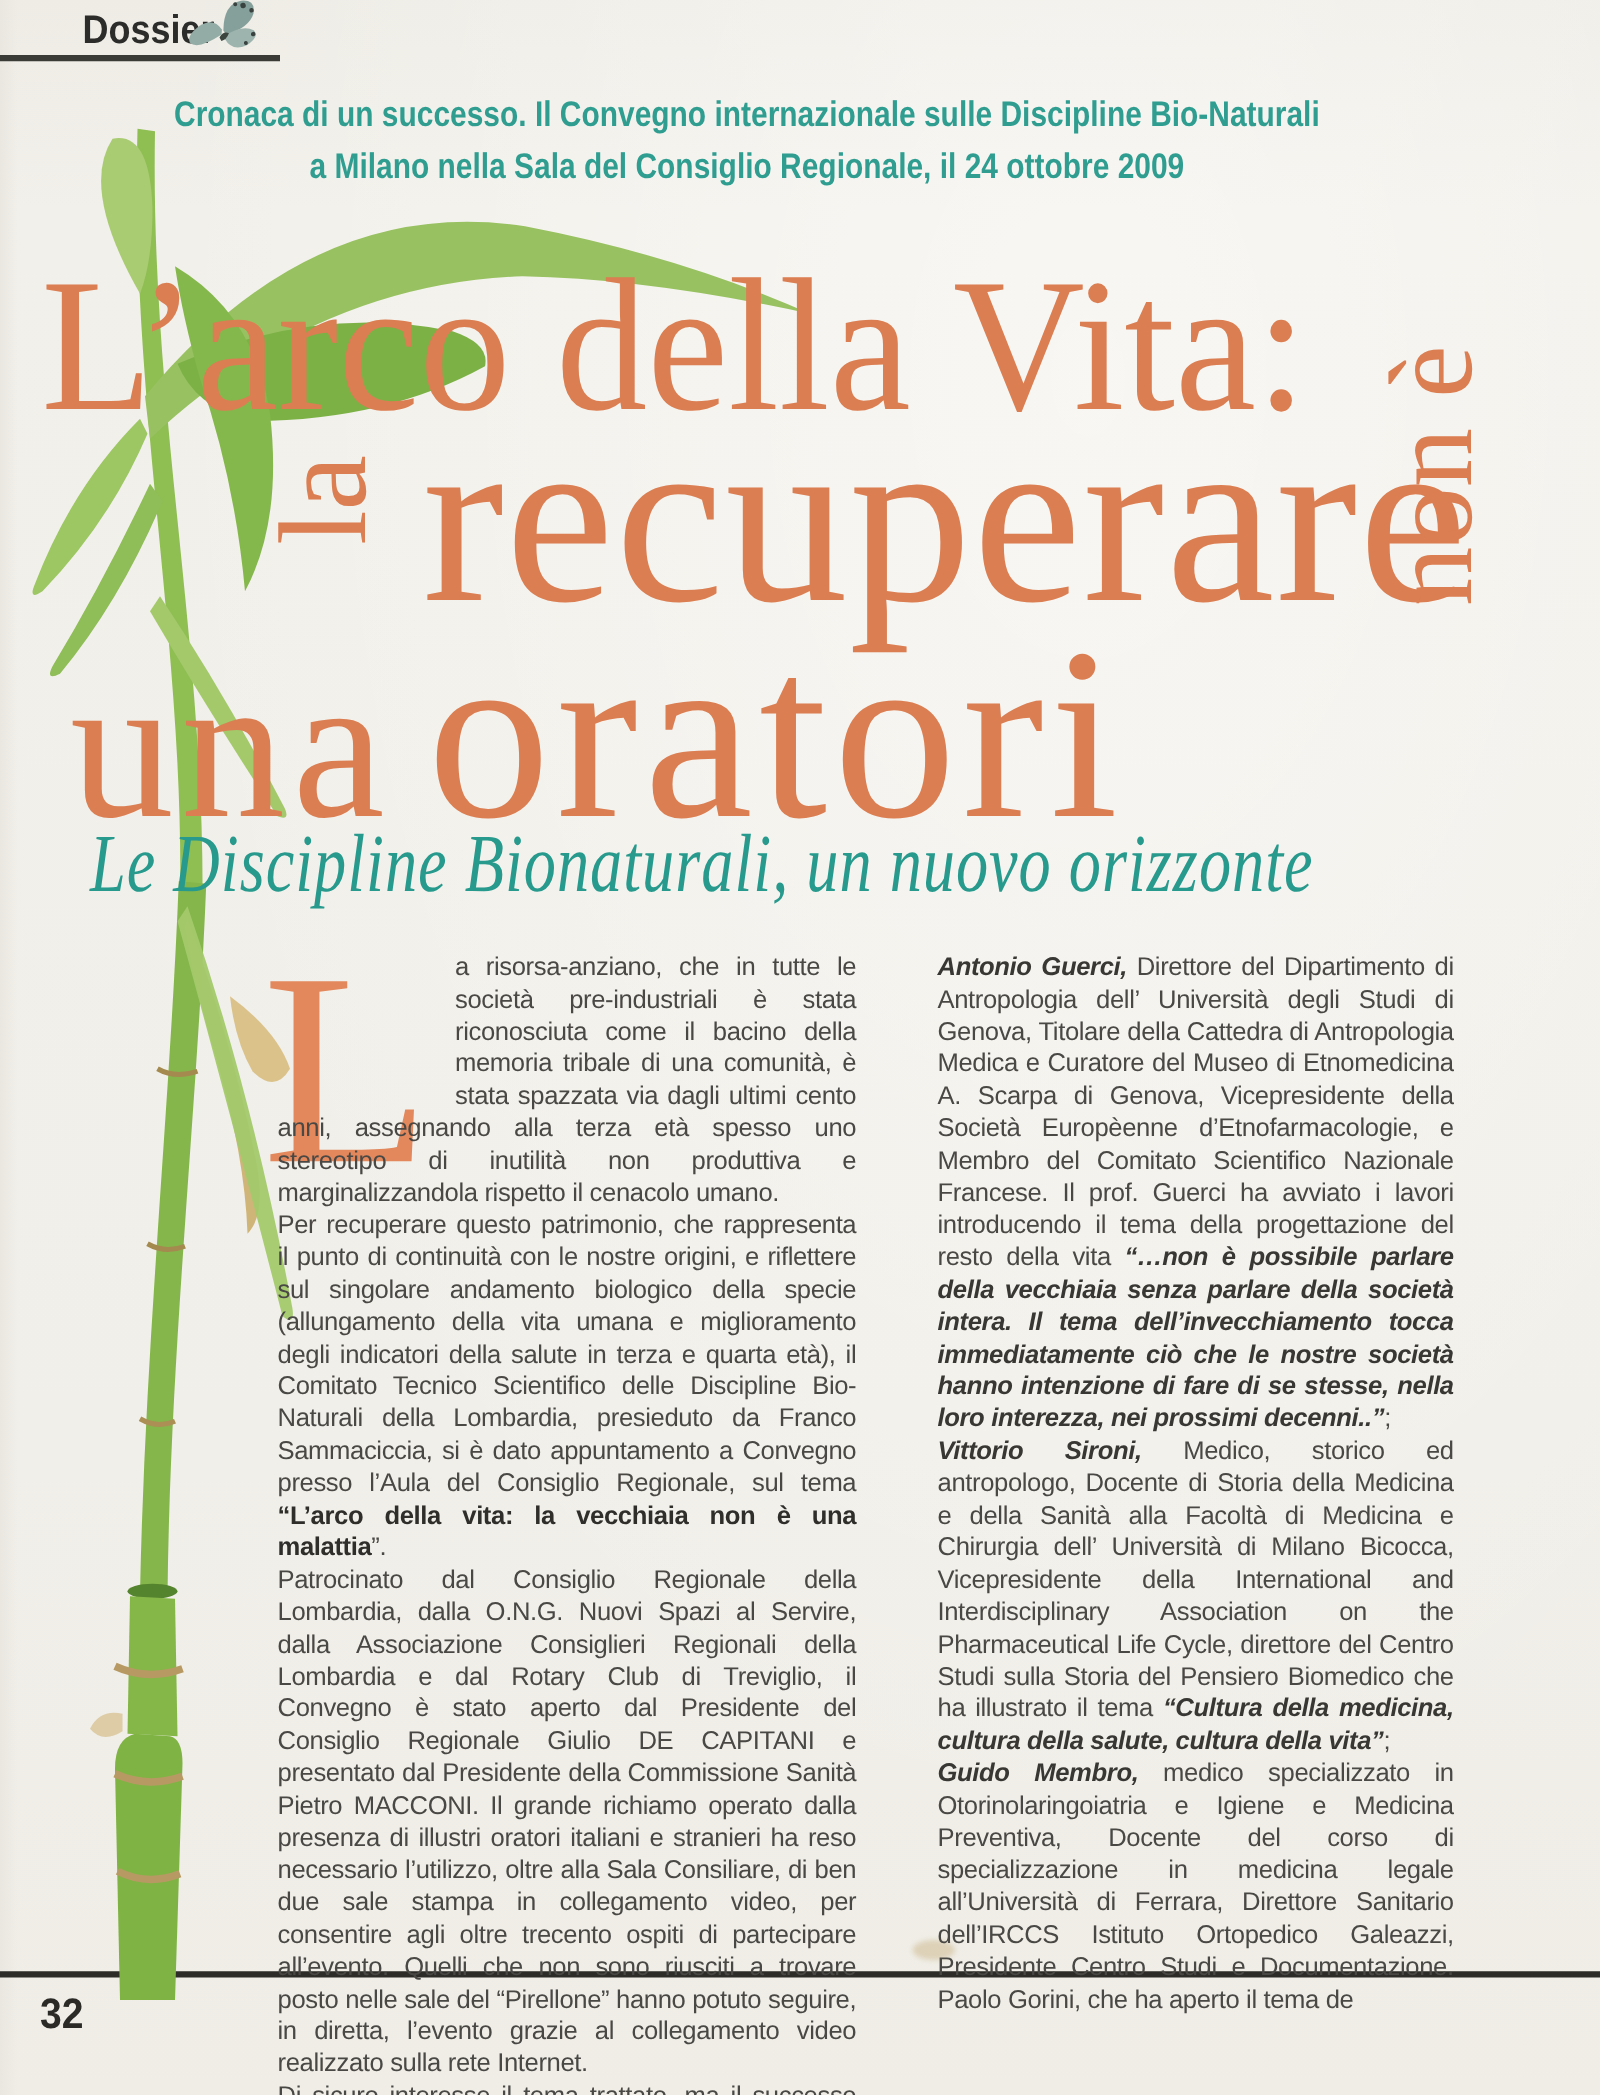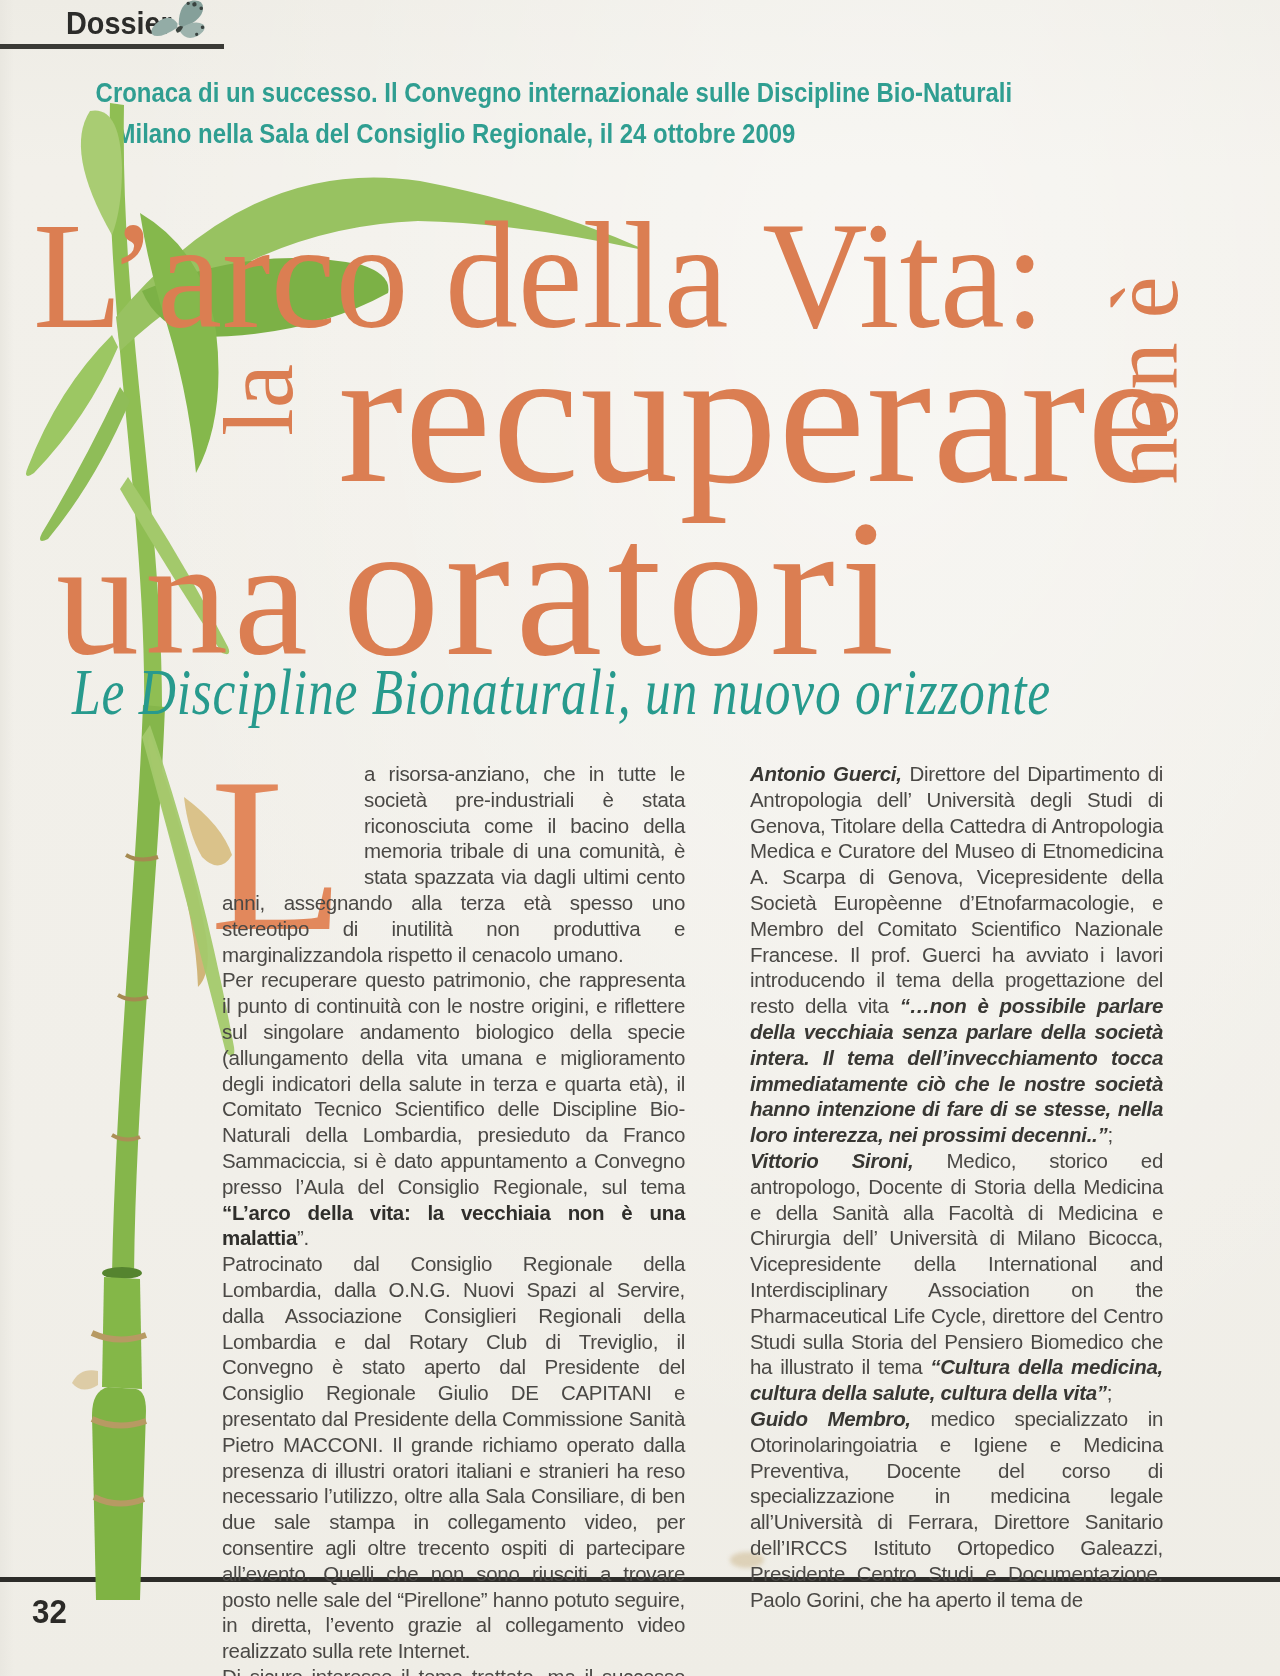--- a/index.html
+++ b/index.html
@@ -23,21 +23,21 @@
       var(--paper);
   }
   
   .dossier-label{
     position:absolute;left:66px;top:5px;font-size:32px;font-weight:bold;color:#2c2c2a;
     transform:scaleX(.9);transform-origin:left top;letter-spacing:0px;white-space:nowrap;
   }
   .header-rule{position:absolute;left:0;top:44px;width:224px;height:5px;background:#3a3a36;}
   .butterfly{position:absolute;left:146px;top:0px;}
   
-  .kicker{position:absolute;left:0;top:72px;width:1195px;text-align:left;color:var(--teal);font-weight:bold;}
+  .kicker{position:absolute;left:0;top:72px;width:1195px;text-align:center;color:var(--teal);font-weight:bold;}
   .kicker .kline{display:block;font-size:28.5px;line-height:41px;transform:scaleX(.84);transform-origin:50% 50%;white-space:nowrap;letter-spacing:0px;}
   
   .hl{position:absolute;font-family:"Liberation Serif","DejaVu Serif",serif;color:var(--orange);line-height:1;white-space:nowrap;z-index:3;}
   .hl-line1{left:33px;top:200px;font-size:152px;transform:scaleX(.96);transform-origin:left top;}
   .hl-la{left:223px;top:350px;font-size:100px;transform:rotate(-90deg);transform-origin:50% 50%;}
   .hl-vecchiaia{left:338px;top:317px;font-size:196px;letter-spacing:1px;}
   .hl-non-e{left:1041px;top:333px;font-size:95px;transform:rotate(-90deg);transform-origin:50% 50%;}
   .hl-una{left:56px;top:514px;font-size:166px;letter-spacing:6px;}
   .hl-malattia{left:342px;top:490px;font-size:196px;letter-spacing:5px;}
   

